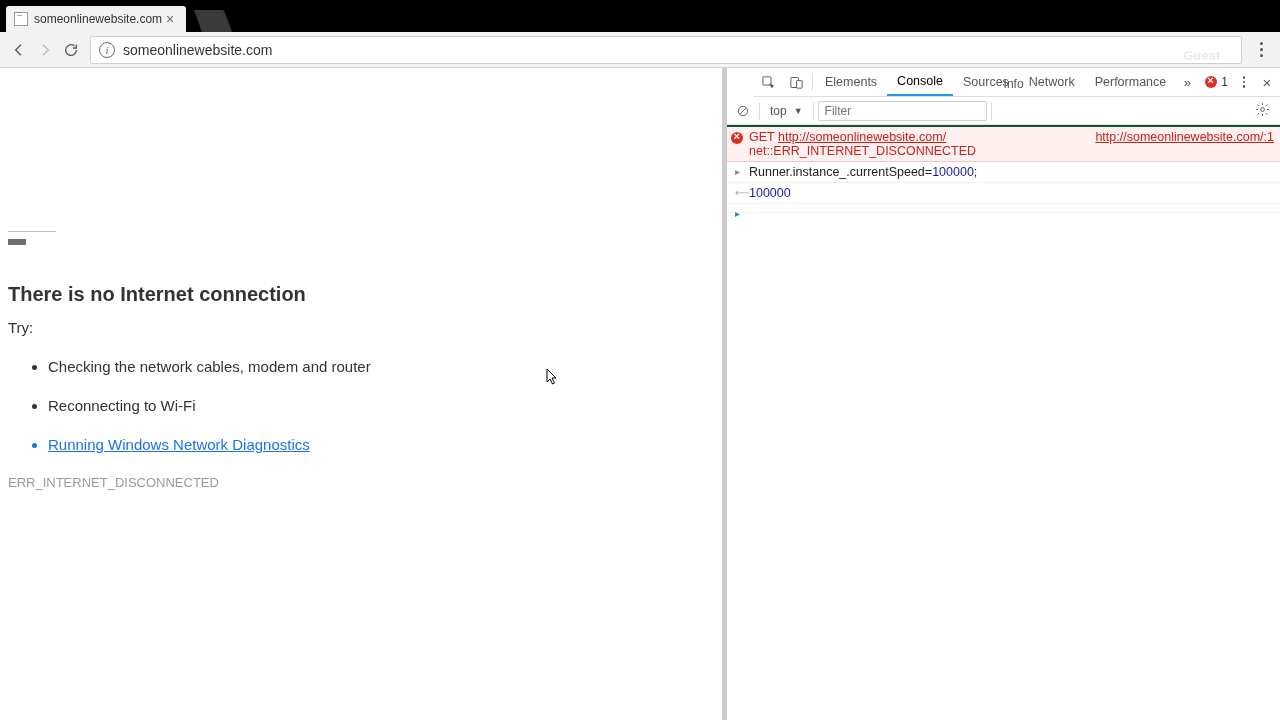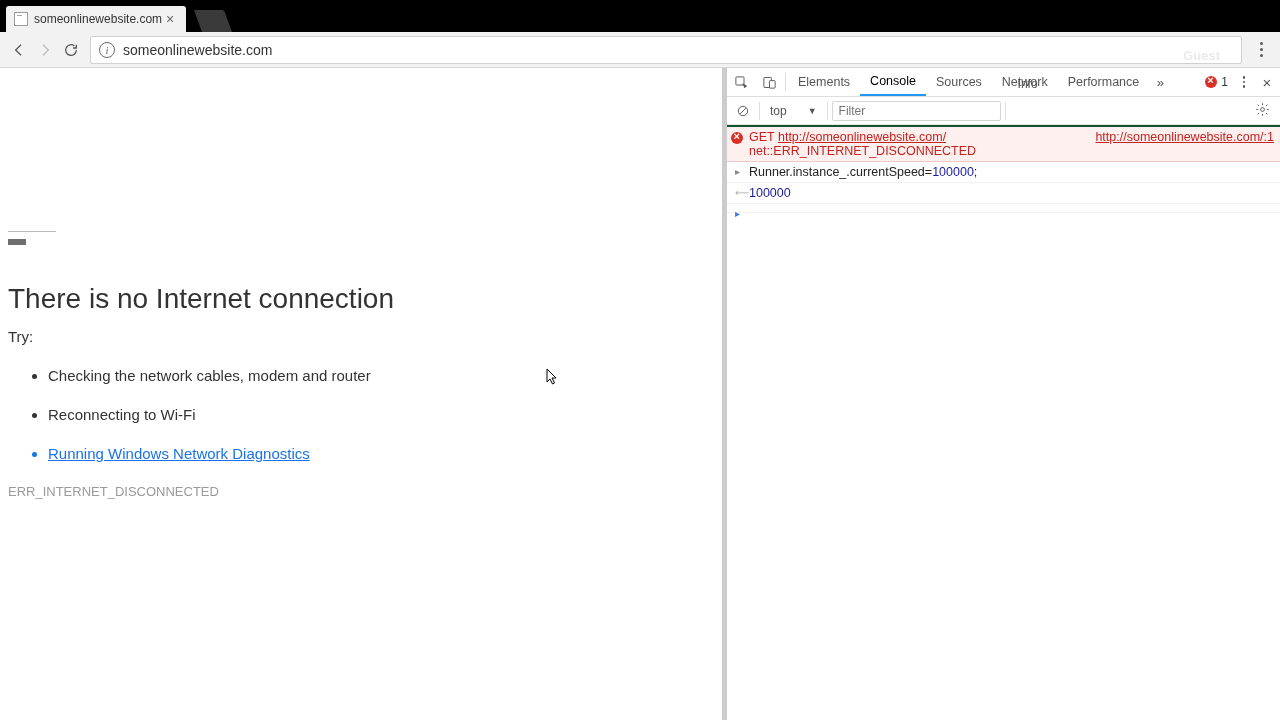--- a/index.html
+++ b/index.html
@@ -54,33 +54,33 @@
   .menu-btn span{ width:3px; height:3px; background:#5a5a5a; border-radius:50%;}
 
   
   .workspace { display:flex; height: calc(720px - 32px - 36px); }
   .page-pane { flex:1; background:#fff; position:relative; padding: 8px; }
   .page-pane .divider-right { position:absolute; right:0; top:0; bottom:0; width:4px; background:#ccc; }
 
   
   .dino-plate { margin-top: 155px; margin-left: 0; width:48px; height:10px; border-top:1px solid #bcbcbc; position:relative;}
   .dino-plate::after{ content:""; position:absolute; left:0; bottom:-4px; width:18px; height:6px; background:#6f6f6f;}
-  .err-heading { font-size: 28px; font-weight:400; color:#333; margin-top: 42px; }
+  .err-heading { font-size: 20px; font-weight:700; color:#333; margin-top: 42px; }
   .try-label { font-size:15px; color:#333; margin-top: 13px; }
   .tips { margin: 10px 0 0 40px; }
   .tips li { font-size:15px; color:#333; margin: 22px 0; }
   .tips li.link { color:#1a73e8;text-decoration:underline; }
   .err-code { color:#9a9a9a; font-size: 13px; margin-top: 16px; }
   .cursor { position:absolute; left: 546px; top: 300px; width:12px; height:18px;}
   .cursor svg{ width:12px; height:18px; }
 
   
   .devtools { width: 554px; border-left:1px solid #ccc; background:#fff; display:flex; flex-direction:column;}
   .dt-tabs {
-    height: 29px; border-bottom:1px solid #ddd; display:flex; align-items:stretch; font-size:12.5px; color:#555;
+    height: 29px; border-bottom:1px solid #ddd; display:flex; align-items:stretch; font-size:12.5px; color:#555;margin-left:27px;
   }
   .dt-iconbtn { width:28px; display:flex; align-items:center; justify-content:center;}
   .dt-iconbtn svg{ width:15px; height:15px; stroke:#555; fill:none; stroke-width:1.5;}
   .dt-tab { padding: 0 10px; display:flex; align-items:center; cursor:default;}
   .dt-tab.active { color:#000; border-bottom:2px solid #2196f3; }
   .dt-spacer{ flex:1; }
   .dt-errcount{ display:flex; align-items:center; gap:4px; padding:0 6px; font-size:12px; color:#333;}
   .badge-red{ width:12px; height:12px; background:#d93025; border-radius:50%; position:relative;}
   .badge-red::after{content:"×"; color:#fff; position:absolute; left:2px; top:-2px; font-size:11px; font-weight:bold;}
   .dt-more{ width:20px; display:flex; flex-direction:column; align-items:center; justify-content:center; gap:2px;}
@@ -88,21 +88,21 @@
   .dt-close{ width:26px; display:flex; align-items:center; justify-content:center; font-size:15px; color:#555;}
   .dt-overflow{ width:22px; display:flex; align-items:center; justify-content:center; font-size:13px; color:#555;}
 
   .dt-toolbar{
     height:28px; border-bottom:1px solid #e4e4e4; display:flex; align-items:center; font-size:12px; color:#555;
     padding: 0 4px;
   }
   .tb-btn{ width:24px; height:24px; display:flex; align-items:center; justify-content:center;}
   .tb-btn svg{ width:14px; height:14px; stroke:#555; fill:none; stroke-width:1.6;}
   .tb-sep{ width:1px; height:18px; background:#ddd; margin:0 4px;}
-  .ctx-select{ padding:0 6px; display:flex; align-items:center; gap:21px;}
+  .ctx-select{ padding:0 6px; display:flex; align-items:center; gap:7px;}
   .ctx-select .chev{ font-size:9px; color:#555;}
   .filter-input{
     flex: 0 0 160px; height:20px; border:1px solid #d5d5d5; border-radius:2px; padding:0 6px; font-size:12px; color:#0369a1;
   }
   .level-select{ padding:0 8px; display:flex; align-items:center; gap:40px;flex-direction:column;}
   .dt-gear{ margin-left:auto; padding-right:6px;}
   .dt-gear svg{ width:15px; height:15px; stroke:#555; fill:none; stroke-width:1.5;}
 
   .console{
     flex:1; font-family: Consolas, Menlo, monospace; font-size:12.5px; overflow:auto;

